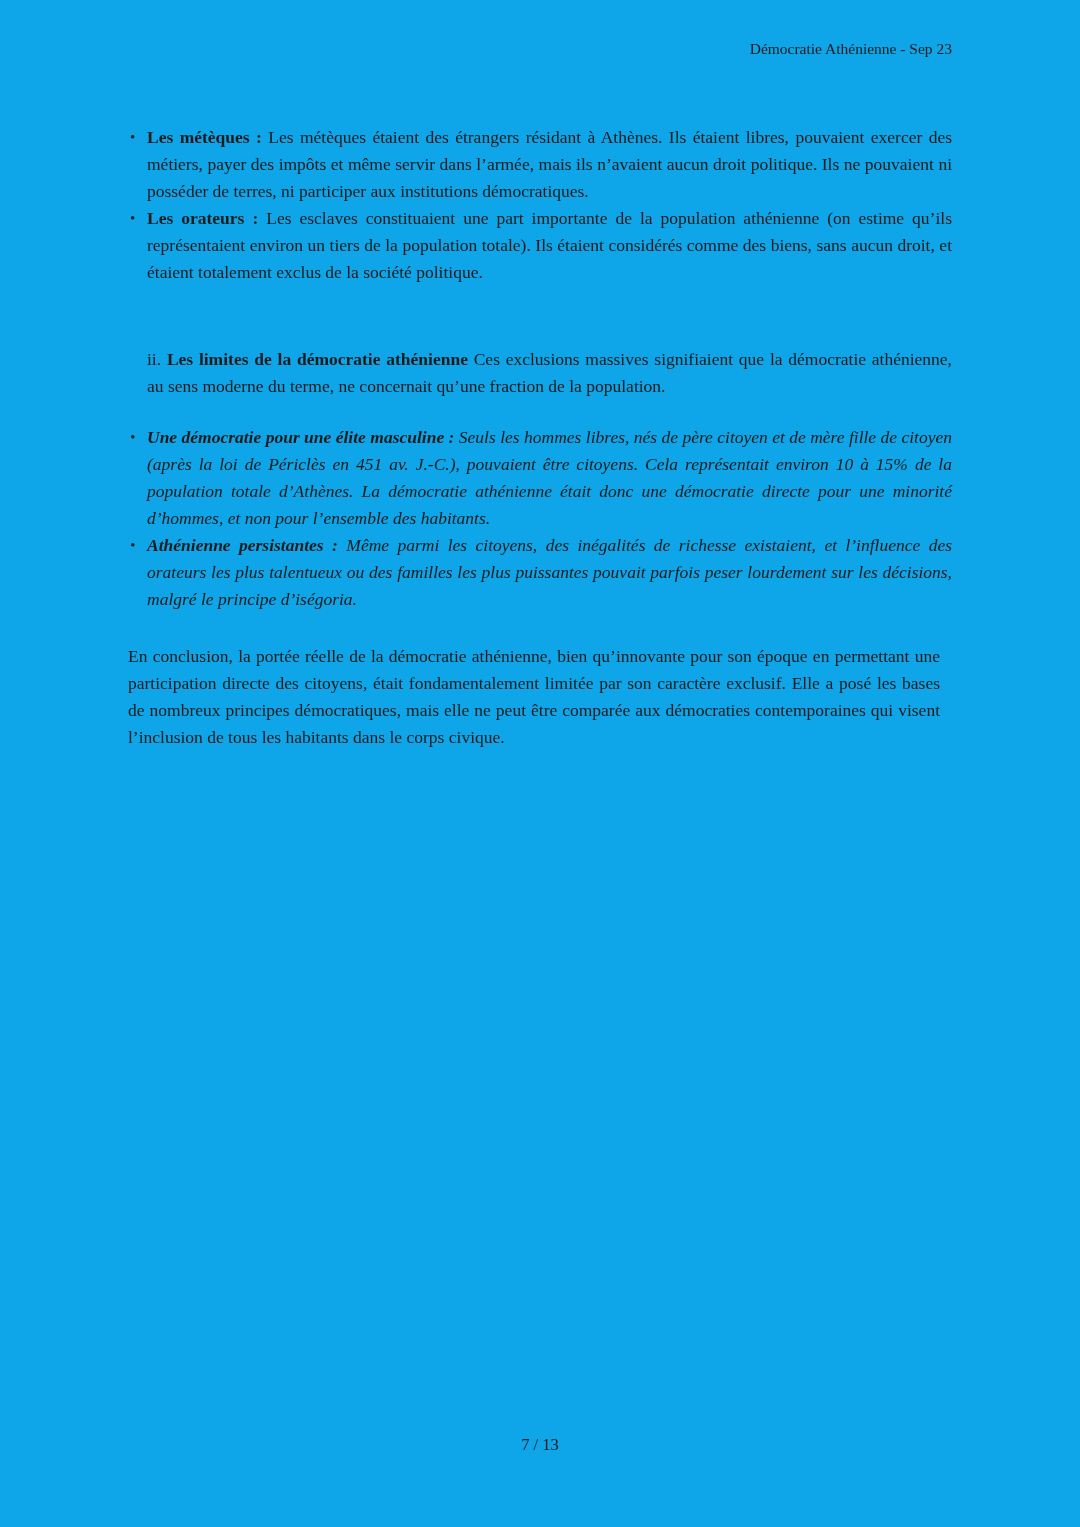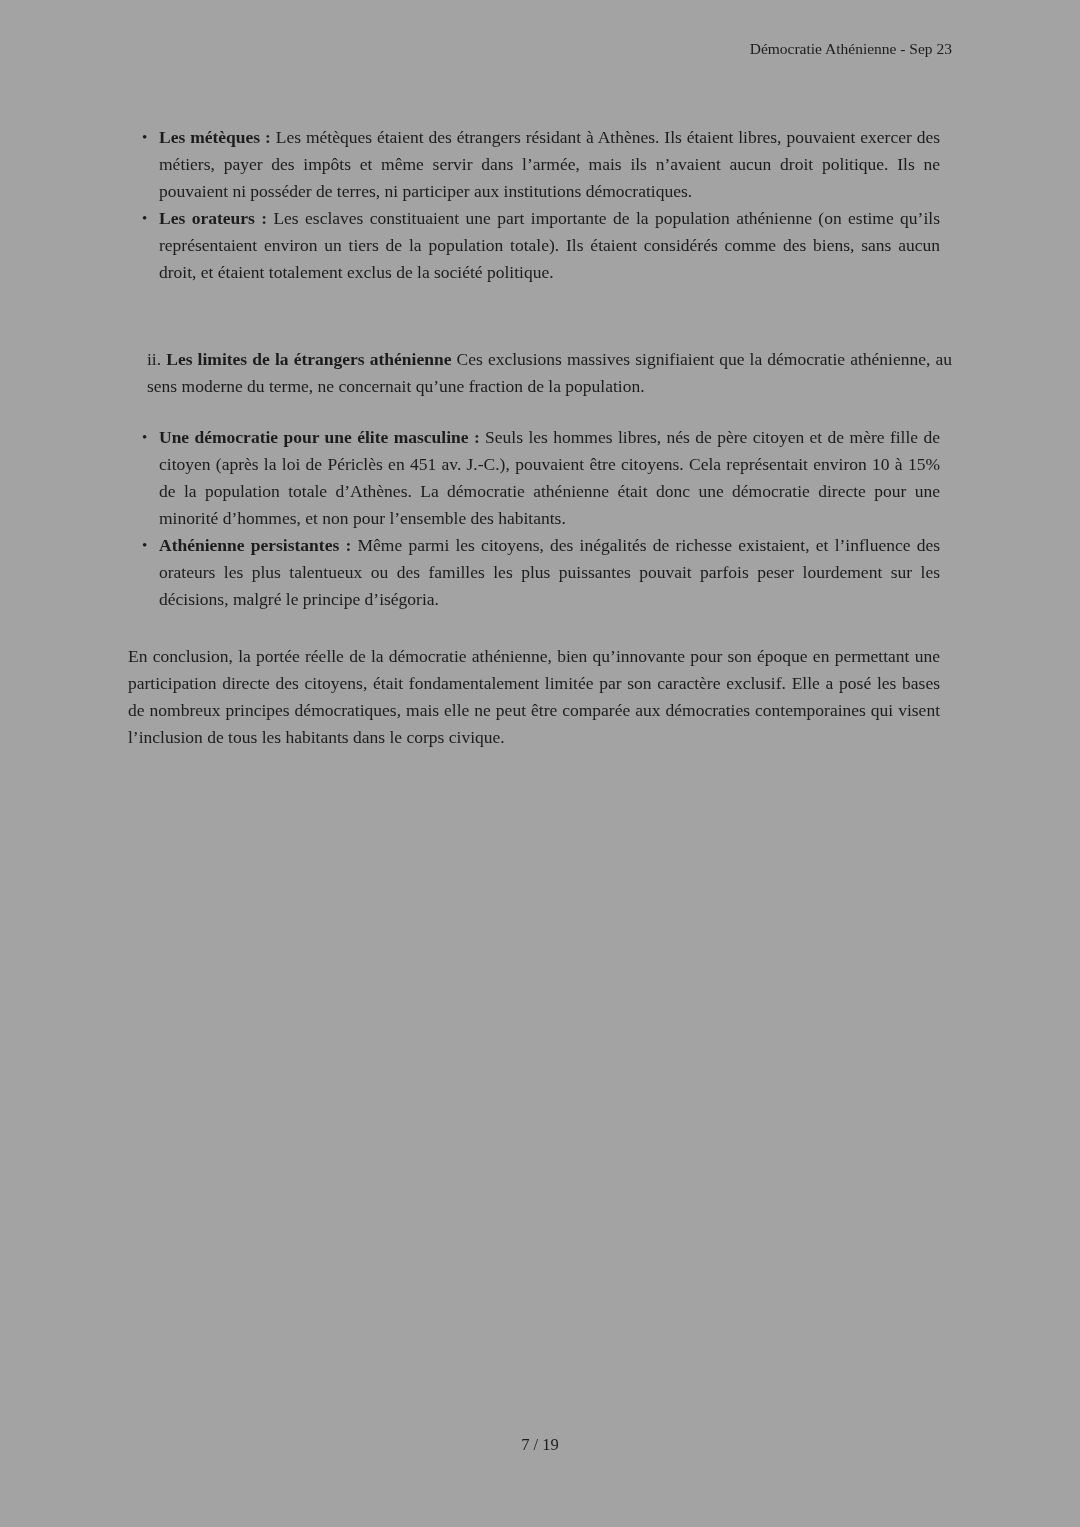--- a/index.html
+++ b/index.html
@@ -13,32 +13,32 @@
     overflow: hidden;
     font-family: "Liberation Serif", "DejaVu Serif", serif;
     color: #1c1c1c;
   }
   .page {
     position: relative;
     width: 1080px;
     height: 1527px;
     box-sizing: border-box;
     padding: 38px 128px 0 128px;
-    background: #a3a3a3;
+    background: #0ea5e9;
   }
   .doc-header {
     text-align: right;
     font-size: 15.5px;
     line-height: 22px;
     margin-bottom: 64px;
     color: #1c1c1c;
   }
   .doc-list {
     list-style: none;
-    margin: 12px;
+    margin: 0;
     padding: 0;
   }
   .doc-list li {
     position: relative;
     padding-left: 19px;
     text-align: justify;
     font-size: 17.5px;
     line-height: 27px;
   }
   .doc-list li::before {
@@ -57,20 +57,21 @@
     padding-left: 19px;
     text-align: justify;
     font-size: 17.5px;
     line-height: 27px;
   }
   .subsection .sub-title {
     font-weight: bold;
   }
   .list2 {
     margin-top: 24px;
+    font-style: italic;
   }
   .conclusion {
     margin: 30px 12px 0 0;
     text-align: justify;
     font-size: 17.5px;
     line-height: 27px;
   }
   .doc-footer {
     position: absolute;
     bottom: 72px;
@@ -91,29 +92,29 @@
   <ul class="doc-list">
     <li>
       <span class="lead">Les métèques :</span><span> Les métèques étaient des étrangers résidant à Athènes. Ils étaient libres, pouvaient exercer des métiers, payer des impôts et même servir dans l’armée, mais ils n’avaient aucun droit politique. Ils ne pouvaient ni posséder de terres, ni participer aux institutions démocratiques.</span>
     </li>
     <li>
       <span class="lead">Les orateurs :</span><span> Les esclaves constituaient une part importante de la population athénienne (on estime qu’ils représentaient environ un tiers de la population totale). Ils étaient considérés comme des biens, sans aucun droit, et étaient totalement exclus de la société politique.</span>
     </li>
   </ul>
 
   <p class="subsection">
-    <span class="sub-number">ii. </span><span class="sub-title">Les limites de la étrangers athénienne</span><span> Ces exclusions massives signifiaient que la démocratie athénienne, au sens moderne du terme, ne concernait qu’une fraction de la population.</span>
+    <span class="sub-number">ii. </span><span class="sub-title">Les limites de la démocratie athénienne</span><span> Ces exclusions massives signifiaient que la démocratie athénienne, au sens moderne du terme, ne concernait qu’une fraction de la population.</span>
   </p>
 
   <ul class="doc-list list2">
     <li>
       <span class="lead">Une démocratie pour une élite masculine :</span><span> Seuls les hommes libres, nés de père citoyen et de mère fille de citoyen (après la loi de Périclès en 451 av. J.-C.), pouvaient être citoyens. Cela représentait environ 10 à 15% de la population totale d’Athènes. La démocratie athénienne était donc une démocratie directe pour une minorité d’hommes, et non pour l’ensemble des habitants.</span>
     </li>
     <li>
       <span class="lead">Athénienne persistantes :</span><span> Même parmi les citoyens, des inégalités de richesse existaient, et l’influence des orateurs les plus talentueux ou des familles les plus puissantes pouvait parfois peser lourdement sur les décisions, malgré le principe d’iségoria.</span>
     </li>
   </ul>
 
   <p class="conclusion">En conclusion, la portée réelle de la démocratie athénienne, bien qu’innovante pour son époque en permettant une participation directe des citoyens, était fondamentalement limitée par son caractère exclusif. Elle a posé les bases de nombreux principes démocratiques, mais elle ne peut être comparée aux démocraties contemporaines qui visent l’inclusion de tous les habitants dans le corps civique.</p>
 
-  <div class="doc-footer">7 / 19</div>
+  <div class="doc-footer">7 / 13</div>
 
 </div>
 
 </body></html>

